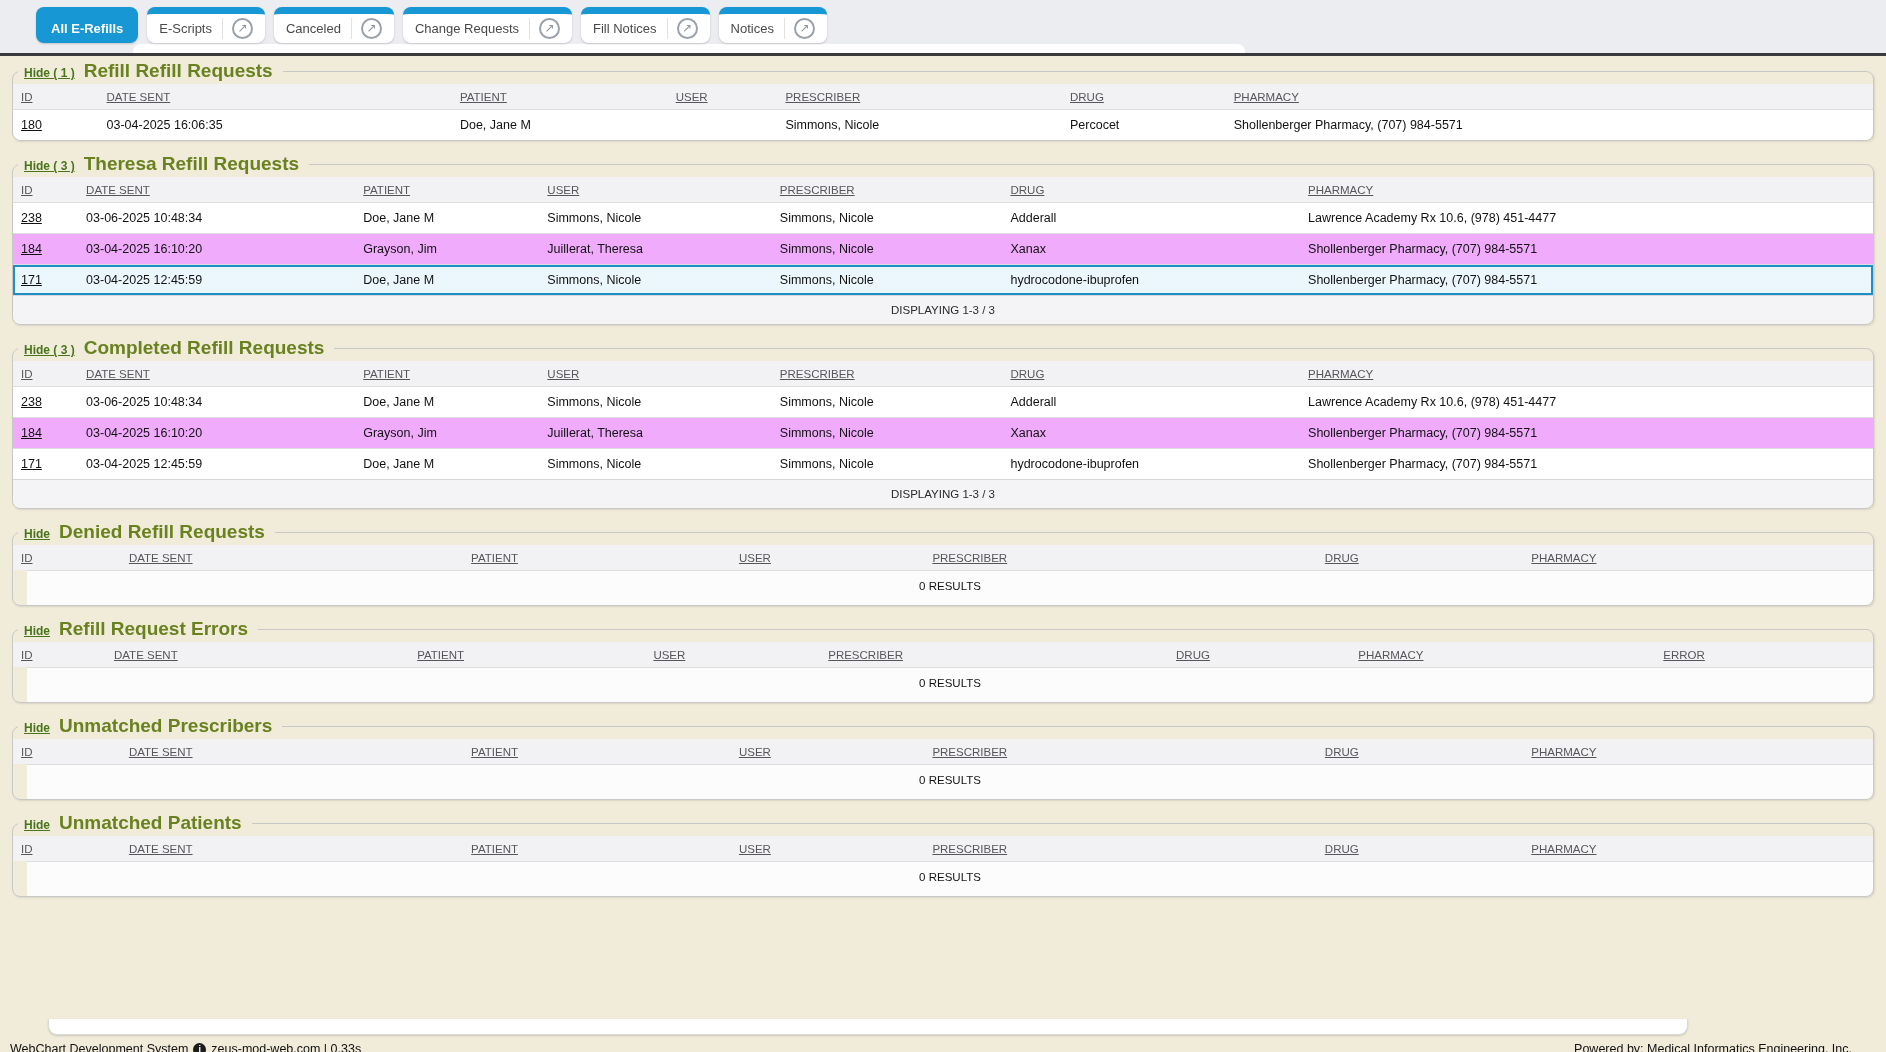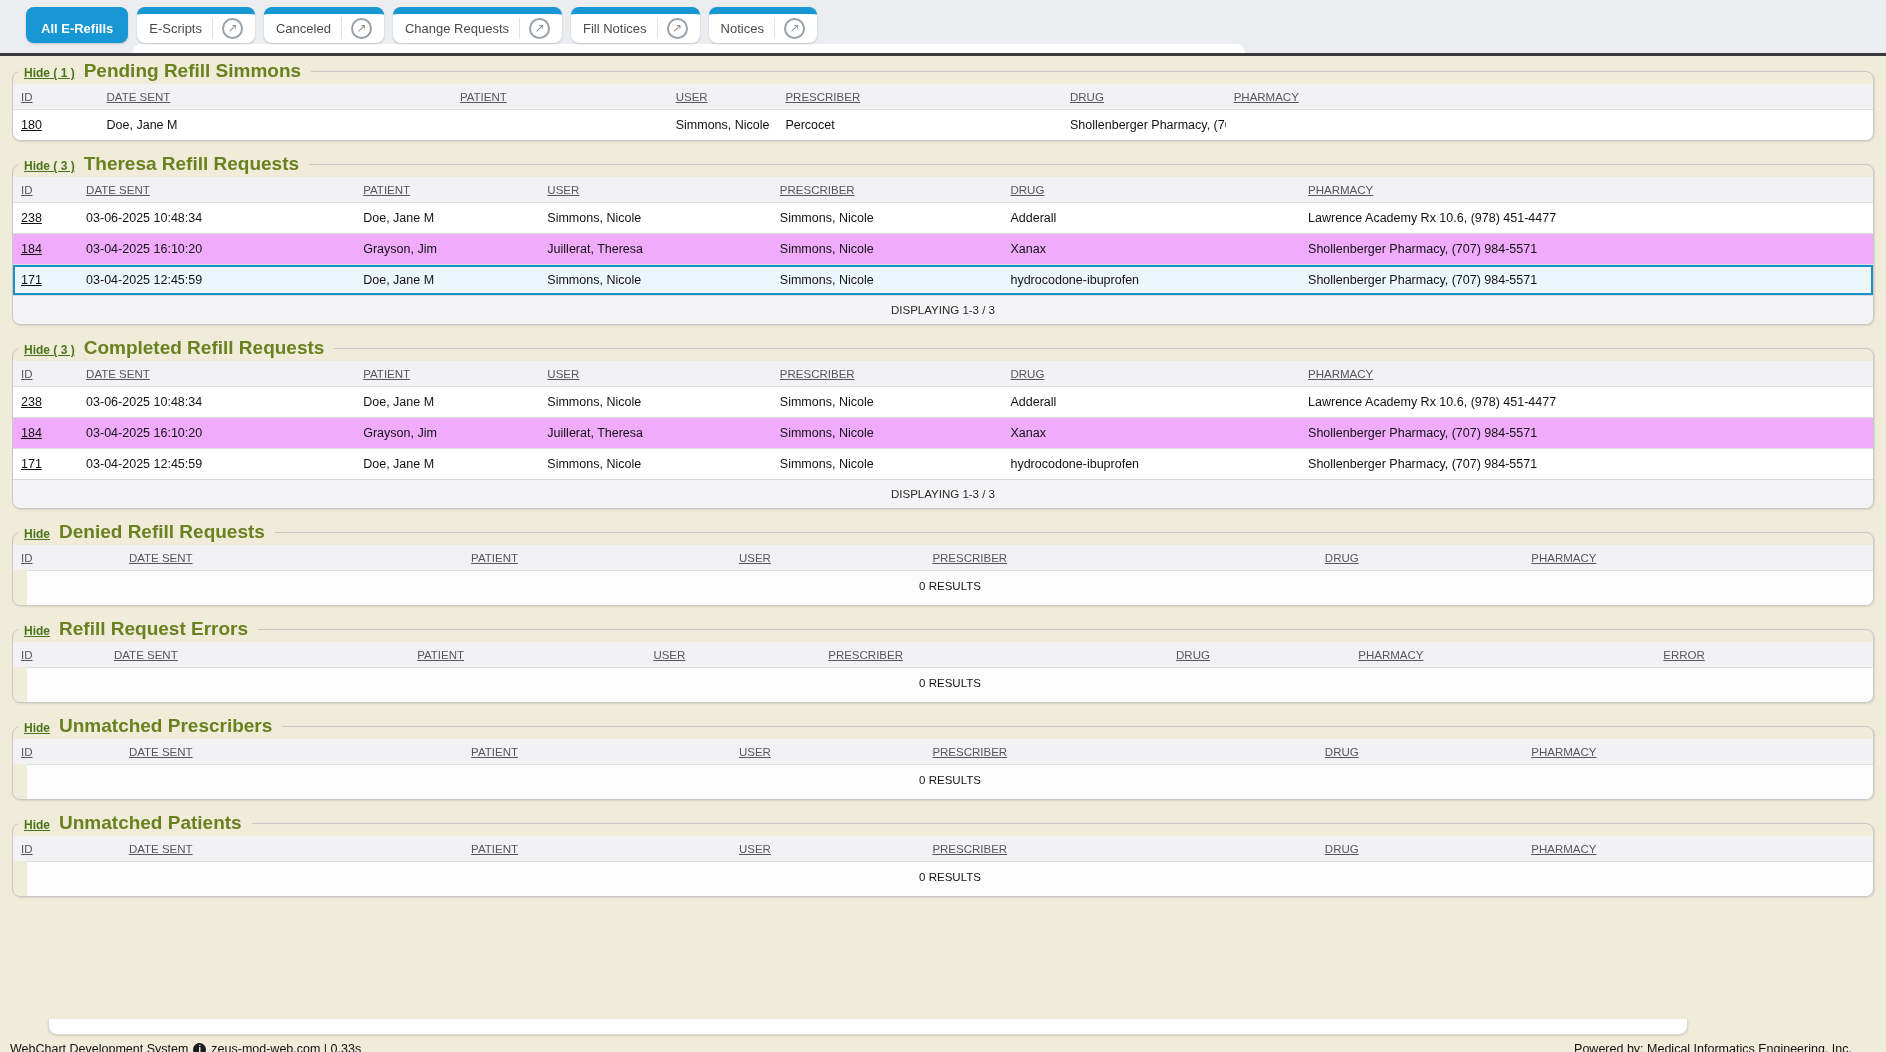--- a/index.html
+++ b/index.html
@@ -13,21 +13,21 @@
   
   .tabbar {
     position: relative; height: 56px; background: #ecedf1;
     border-bottom: 3px solid #3a3a3c;
   }
   .panel-top-edge {
     position: absolute; left: 133px; bottom: 0; width: 1112px; height: 9px;
     background: #ffffff; border-radius: 8px 8px 0 0;
   }
   .tabs {
-    position: absolute; left: 26px; bottom: 10px;
+    position: absolute; left: 36px; bottom: 10px;
     display: flex; align-items: flex-end; gap: 9px;
   }
   .tab {
     display: flex; align-items: center; height: 36px;
     background: #ffffff; border-radius: 8px; overflow: hidden;
     border-top: 7px solid #1797d3;
     padding: 7px 12px;
     box-shadow: 0 1px 2px rgba(0,0,0,.18);
     font-size: 13px; color: #4a4a4a; cursor: pointer;
     white-space: nowrap;
@@ -165,34 +165,35 @@
     </div>
 
   </div>
 </div>
 
 <div class="main">
 
   <fieldset class="section">
     <legend class="section-legend">
       <a class="hide-link">Hide ( 1 )</a>
-      <span class="section-title">Pending Refill Simmons</span>
+      <span class="section-title">Refill Refill Requests</span>
     </legend>
     <div class="table">
       <div class="grid thead cols-pending">
         <div class="th">ID</div>
         <div class="th">DATE SENT</div>
         <div class="th">PATIENT</div>
         <div class="th">USER</div>
         <div class="th">PRESCRIBER</div>
         <div class="th">DRUG</div>
         <div class="th">PHARMACY</div>
       </div>
       <div class="grid row cols-pending">
         <div class="cell id-link">180</div>
+        <div class="cell">03-04-2025 16:06:35</div>
         <div class="cell">Doe, Jane M</div>
         <div class="cell"></div>
         <div class="cell">Simmons, Nicole</div>
         <div class="cell">Percocet</div>
         <div class="cell">Shollenberger Pharmacy, (707) 984-5571</div>
       </div>
     </div>
   </fieldset>
 
   <fieldset class="section">

